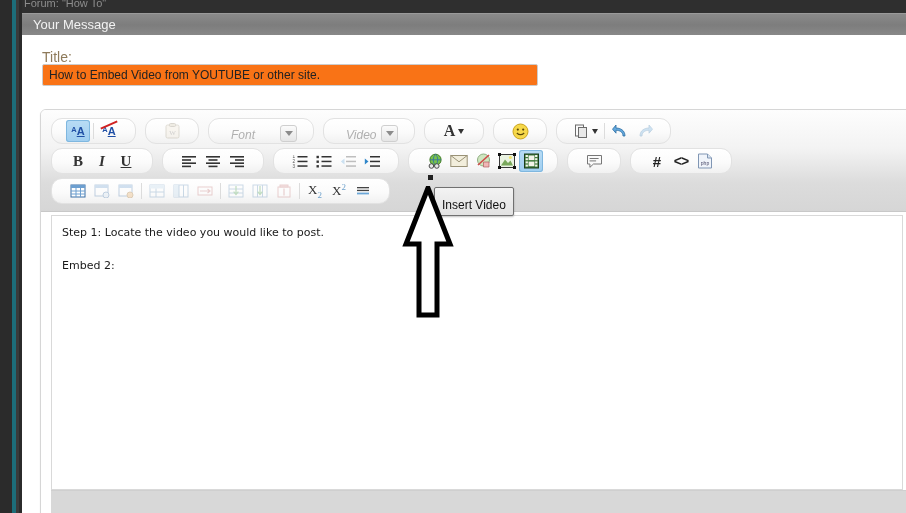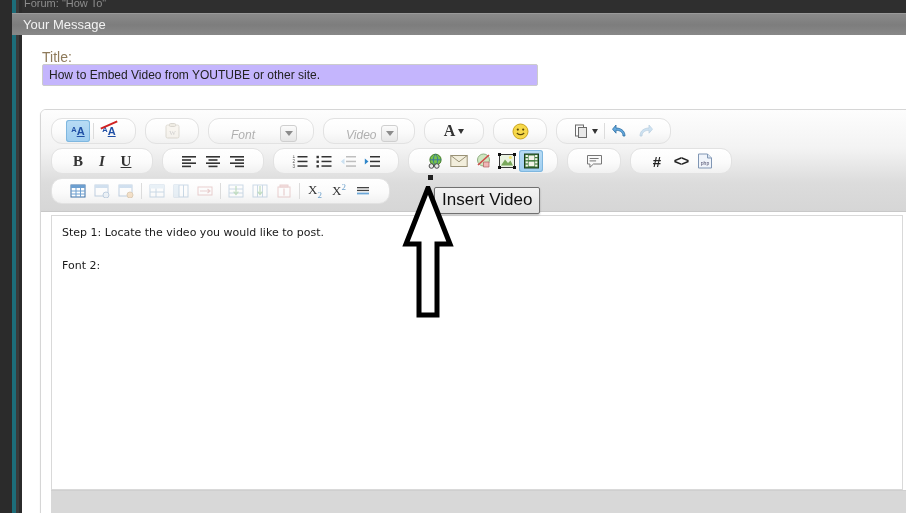--- a/index.html
+++ b/index.html
@@ -31,42 +31,42 @@
   .forum-bar {
     position: absolute; left: 22px; top: 0; right: 0; height: 13px;
     background: #2f2f2f;
   }
   .forum-bar .forum-label {
     position: absolute; left: 2px; top: -3px;
     font-size: 11px; color: #8d8d8d; white-space: nowrap;
   }
 
   .msg-header {
-    position: absolute; left: 12px; top: 13px; right: 0; height: 22px;
+    position: absolute; left: 22px; top: 13px; right: 0; height: 22px;
     background: linear-gradient(to bottom, #8a8a8a 0%, #7d7d7d 52%, #888888 100%);
     border-top: 1px solid #9a9a9a;
   }
   .msg-header .msg-title {
     position: absolute; left: 11px; top: 3px;
     font-size: 13px; color: #f2f2f2;
   }
 
   .content {
     position: absolute; left: 22px; top: 35px; right: 0; bottom: 0;
     background: #ffffff;
   }
 
   
   .title-label {
     position: absolute; left: 20px; top: 14px;
     font-size: 14px; color: #8e7a5a;
   }
   .title-input {
     position: absolute; left: 20px; top: 29px; width: 496px; height: 22px;
-    border: 1px solid #cccccc; border-radius: 2px; background: #c4b5fd;
+    border: 1px solid #cccccc; border-radius: 2px; background: #f97316;
     font-size: 12px; color: #222; padding: 3px 6px; line-height: 15px;
     font-family: "Liberation Sans", sans-serif;
   }
 
   
   .editor {
     position: absolute; left: 18px; top: 74px; right: -8px; height: 416px;
     border: 1px solid #d6d6d6; border-radius: 6px;
     background: #ffffff;
     box-shadow: 0 1px 2px rgba(0,0,0,.07);
@@ -144,21 +144,21 @@
   .statusbar {
     position: absolute; left: 10px; right: -10px; bottom: 4px; height: 30px;
     background: #d8d8d8; border-top: 1px solid #cfcfcf;
   }
 
   
   .tooltip {
     position: absolute; left: 434px; top: 187px;
     background: linear-gradient(to bottom,#f3f3f3,#e2e2e2);
     border: 1px solid #707070; border-radius: 2px;
-    font-size: 17px; color: #111; padding: 2px 7px 3px 7px;
+    font-size: 12px; color: #111; padding: 10px 7px 3px 7px;
     white-space: nowrap; z-index: 40;
     box-shadow: 0 1px 2px rgba(0,0,0,.25);
   }
   .annot-arrow {
     position: absolute; left: 402px; top: 186px; width: 52px; height: 132px; z-index: 45;
   }
   .tiny-mark {
     position: absolute; left: 428px; top: 175px; width: 5px; height: 5px;
     background: #222; z-index: 30;
   }
@@ -539,21 +539,21 @@
                   </g>
                 <rect x="2" y="7.6" width="12" height="1.8" fill="#6ba7d8"></rect>
               </svg>
             </div>
           </div>
         </div>
       </div>
 
       <div class="body-area">
         <p>Step 1: Locate the video you would like to post.</p>
-        <p>Font 2:</p>
+        <p>Embed 2:</p>
       </div>
 
       <div class="statusbar"></div>
     </div>
   </div>
 
   <div class="tiny-mark"></div>
 
   <div class="tooltip">Insert Video</div>
 

